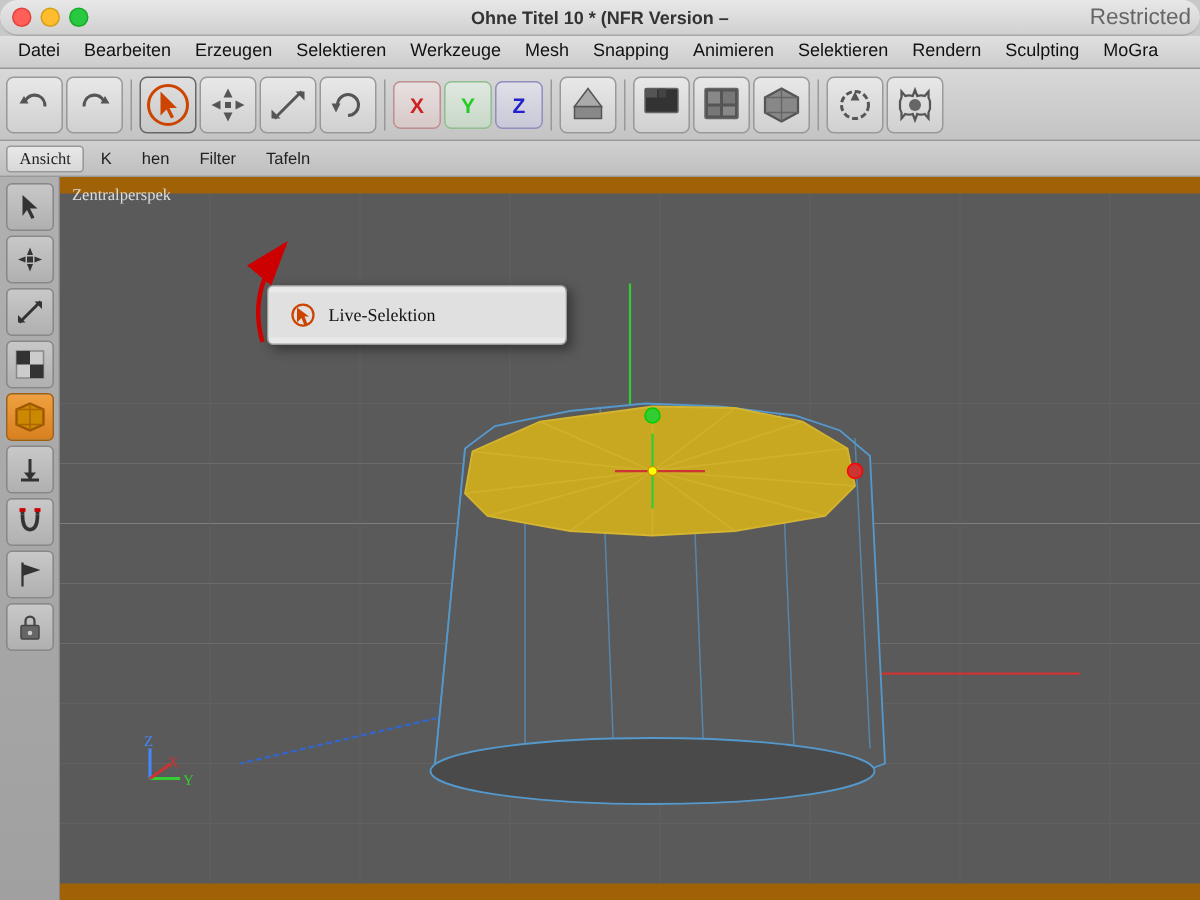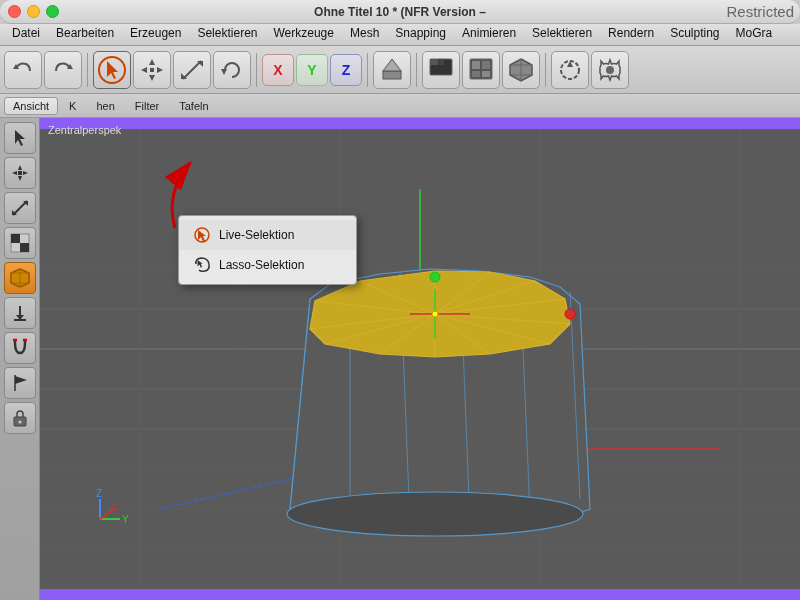--- a/index.html
+++ b/index.html
@@ -53,21 +53,21 @@
 
     
     #toolbar2 {
       width: 800px; height: 24px;
       background: linear-gradient(to bottom, #d0d0d0, #bfbfbf);
       border-bottom: 1px solid #999;
       display: flex; align-items: center;
       padding: 0 4px; gap: 2px;
     }
     .tab-btn { padding: 2px 8px; font-size: 11px; color: #222; cursor: pointer; border: 1px solid transparent; border-radius: 3px; }
-    .tab-btn.active { background: linear-gradient(to bottom, #e8e8e8, #d8d8d8); border-color: #999; }
+    .tab-btn.active { background: linear-gradient(to bottom, #e8e8e8, #d8d8d8); border-color: #999; font-family: Liberation Serif, serif; }
 
     
     #main { display: flex; width: 800px; height: 482px; position: relative; }
 
     
     #sidebar {
       width: 40px; height: 482px;
       background: linear-gradient(to bottom, #b0b0b0, #a0a0a0);
       border-right: 1px solid #888;
       display: flex; flex-direction: column; align-items: center;
@@ -80,39 +80,38 @@
       border: 1px solid #888;
       border-radius: 4px;
       display: flex; align-items: center; justify-content: center;
       cursor: pointer; font-size: 16px;
     }
     .side-btn.orange { background: linear-gradient(to bottom, #f0a040, #d88020); border-color: #a06010; }
 
     
     #viewport {
       flex: 1; height: 482px;
-      background: #8b5cf6;
-      position: relative; overflow: hidden;
+      background: #a16207;
+      position: relative; overflow: hidden; font-family: Liberation Serif, serif;
     }
     #viewport-label {
       position: absolute; top: 6px; left: 8px;
       font-size: 11px; color: #ddd;
     }
 
     
     #dropdown-menu {
       position: absolute; top: 72px; left: 138px;
-      width: 179px;
+      width: 200px;
       background: #e8e8e8;
       border: 1px solid #999;
       border-radius: 4px;
       box-shadow: 3px 3px 8px rgba(0,0,0,0.4);
       z-index: 100;
       padding: 4px 0;
-      margin-top: 25px;
     }
     .dropdown-item {
       padding: 6px 14px;
       font-size: 12px; color: #111;
       cursor: pointer;
       display: flex; align-items: center; gap: 8px;
     }
     .dropdown-item.active { background: #e0e0e0; }
     .dropdown-icon { width: 18px; height: 18px; display: flex; align-items: center; justify-content: center; }
 
@@ -414,29 +413,20 @@
     <div id="dropdown-menu">
       <div class="dropdown-item active">
         <div class="dropdown-icon">
           <svg width="18" height="18" viewBox="0 0 18 18">
             <circle cx="9" cy="9" r="7" fill="none" stroke="#cc4400" stroke-width="1.5"></circle>
             <path d="M5 4 L5 14 L8 11 L10 16 L12 15 L10 10 L13 10 Z" fill="#cc4400"></path>
           </svg>
         </div>
         <span>Live-Selektion</span>
       </div>
-      <div class="dropdown-item">
-        <div class="dropdown-icon">
-          <svg width="18" height="18" viewBox="0 0 18 18">
-            <path d="M3 8 Q2 3 8 2 Q15 2 16 8 Q17 14 12 15 Q8 16 6 14" fill="none" stroke="#333" stroke-width="1.5"></path>
-            <path d="M5 4 L5 14 L8 11 L10 16 L12 15 L10 10 L13 10 Z" fill="#333" transform="scale(0.65) translate(2,2)"></path>
-          </svg>
-        </div>
-        <span>Lasso-Selektion</span>
-      </div>
     </div>
 
     
     <svg id="red-arrow" style="position:absolute; top:35px; left:55px; width:120px; height:80px; pointer-events:none; z-index:200;" viewBox="0 0 120 80">
       <defs>
         <marker id="arrowhead" markerWidth="10" markerHeight="7" refX="9" refY="3.5" orient="auto">
           <polygon points="0 0, 10 3.5, 0 7" fill="#cc0000"></polygon>
         </marker>
       </defs>
       <path d="M 80 75 Q 70 40 95 10" stroke="#cc0000" stroke-width="3" fill="none" marker-end="url(#arrowhead)"></path>

